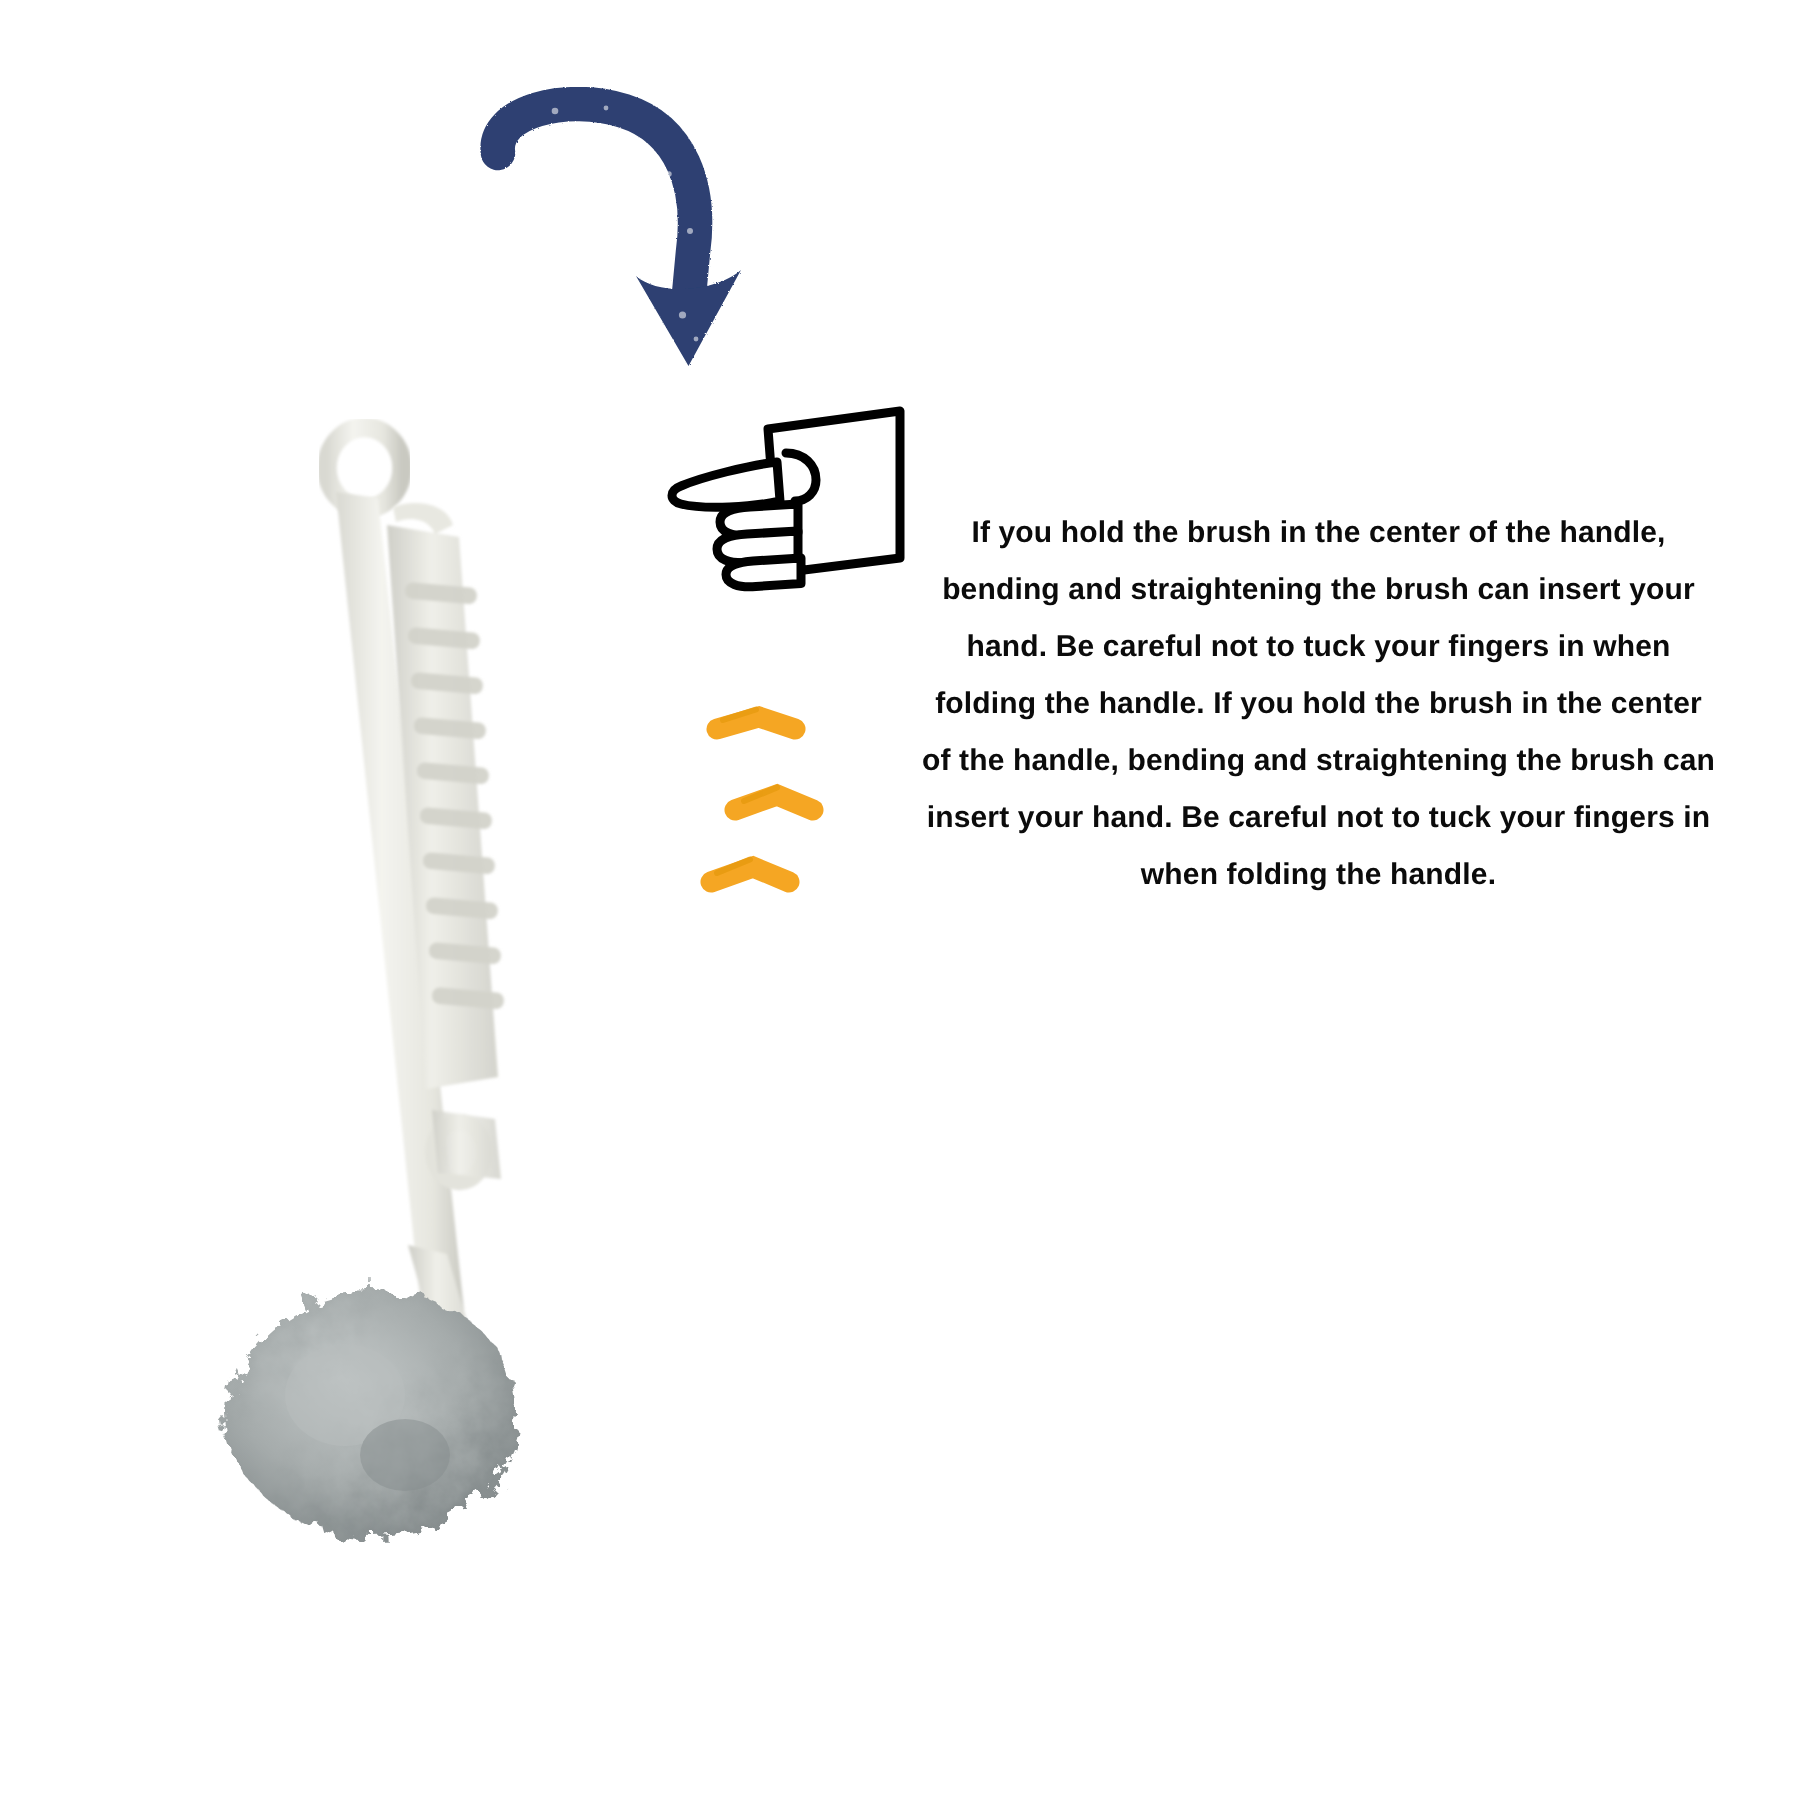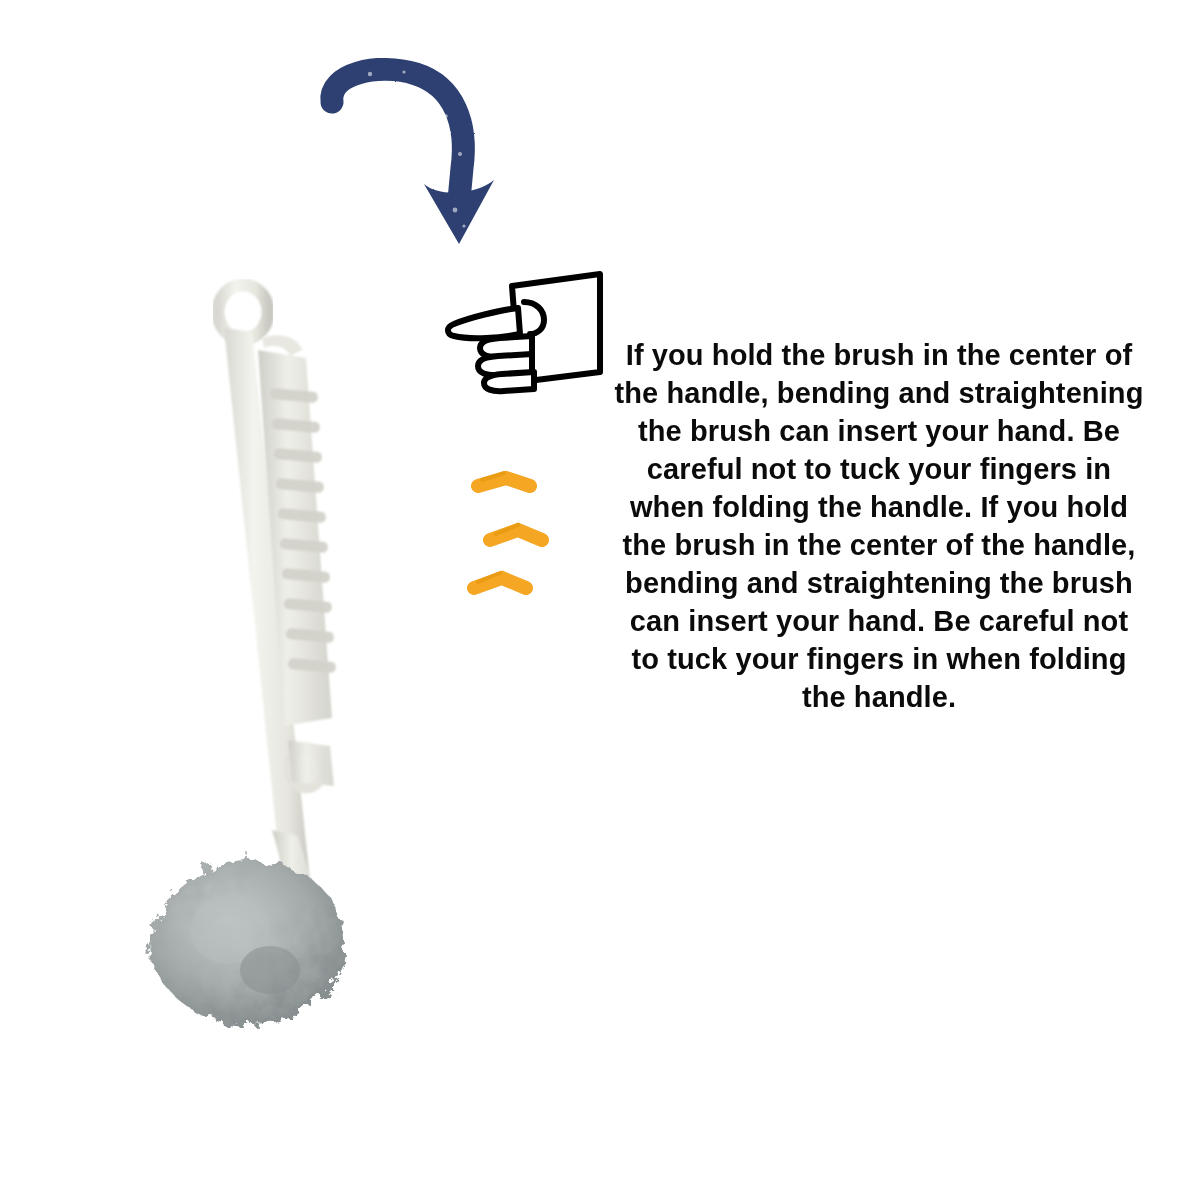--- a/index.html
+++ b/index.html
@@ -59,21 +59,21 @@
   }
 
   
   .caption {
     position: absolute;
     left: 614px;
     top: 336px;
     width: 530px;
     text-align: center;
     font-family: "Liberation Sans", sans-serif;
-    font-size: 29px;
+    font-size: 20px;
     line-height: 38px;
     font-weight: bold;
     color: #0b0b0b;
     letter-spacing: 0.1px;
   }
 </style>
 </head>
 <body>
 
 <div id="stage">

